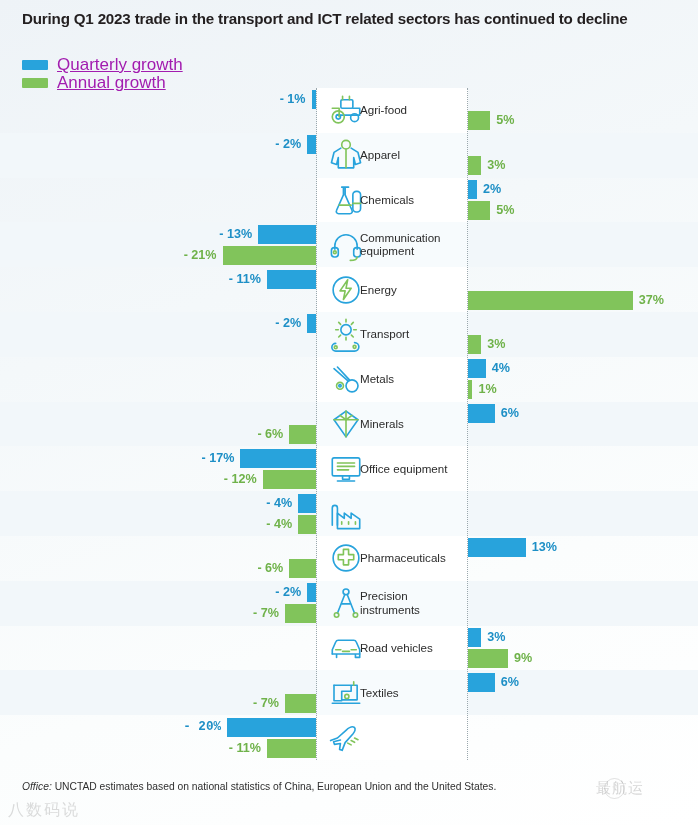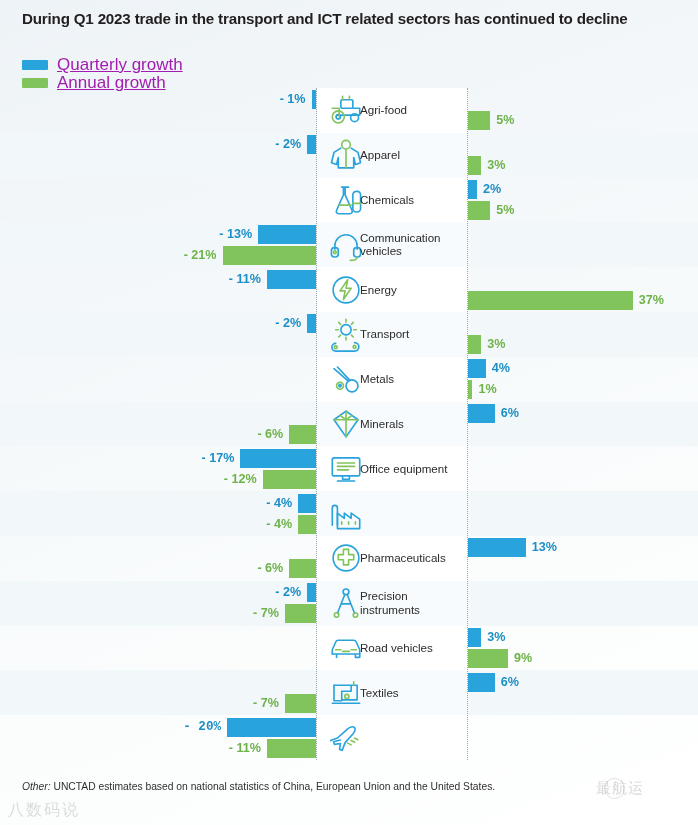--- a/index.html
+++ b/index.html
@@ -284,21 +284,21 @@
         <div class="bar-val left a" style="right:481.45px;top:23.4px;">- 21%</div>
         <div class="icon-box">
           <svg width="42" height="36" viewBox="0 0 48 42" fill="none" stroke-linecap="round" stroke-linejoin="round" stroke-width="1.9">
             <path d="M11 26v-4a13 13 0 0 1 26 0v4" stroke="#28a3dc"></path>
             <rect x="7" y="24" width="8" height="11" rx="3.4" stroke="#28a3dc"></rect>
             <rect x="33" y="24" width="8" height="11" rx="3.4" stroke="#28a3dc"></rect>
             <path d="M37 35c0 3-4 4-8 4" stroke="#81c45b"></path>
             <circle cx="11" cy="29.5" r="1.6" stroke="#81c45b"></circle>
           </svg>
         </div>
-        <div class="cat-label">Communication vehicles</div>
+        <div class="cat-label">Communication equipment</div>
       </div>
       <div class="row">
         <div class="stripe-left"></div>
         <div class="stripe-right"></div>
         <div class="center-col"></div>
         <div class="bar left q" style="width:48.95px;top:2.4px;"></div>
         <div class="bar-val left q" style="right:436.95px;top:2.4px;">- 11%</div>
         <div class="bar right a" style="width:164.65px;top:23.4px;"></div>
         <div class="bar-val right a" style="left:638.65px;top:23.4px;">37%</div>
         <div class="icon-box">
@@ -483,19 +483,19 @@
           </svg>
         </div>
       </div>
     </div>
   <div class="axis axis-left"></div>
   <div class="axis axis-right"></div>
 </div>
 
 <div class="footer">
   <div>
-    <i>Other:</i><span> UNCTAD estimates based on national statistics of China, European Union and the United States.</span>
+    <i>Office:</i><span> UNCTAD estimates based on national statistics of China, European Union and the United States.</span>
   </div>
 </div>
 
 <div class="wm wm-left">八数码说</div>
 <div class="wm-dot"></div>
 <div class="wm wm-right">最航运</div>
 
 </body></html>

